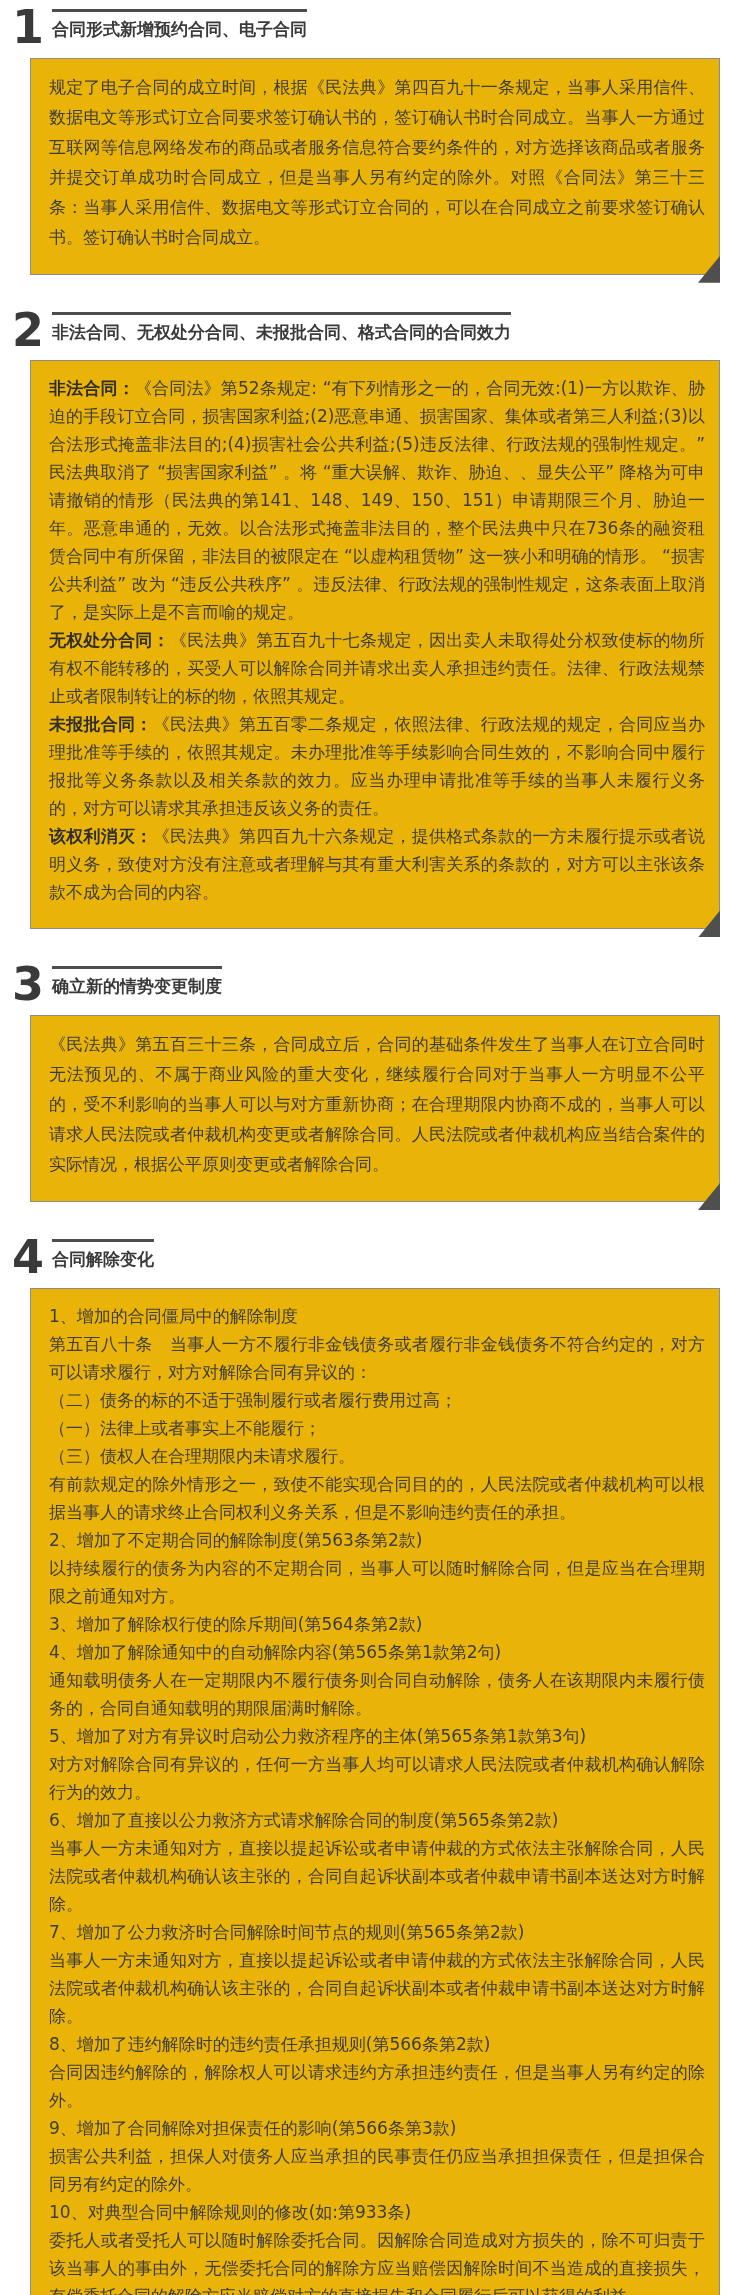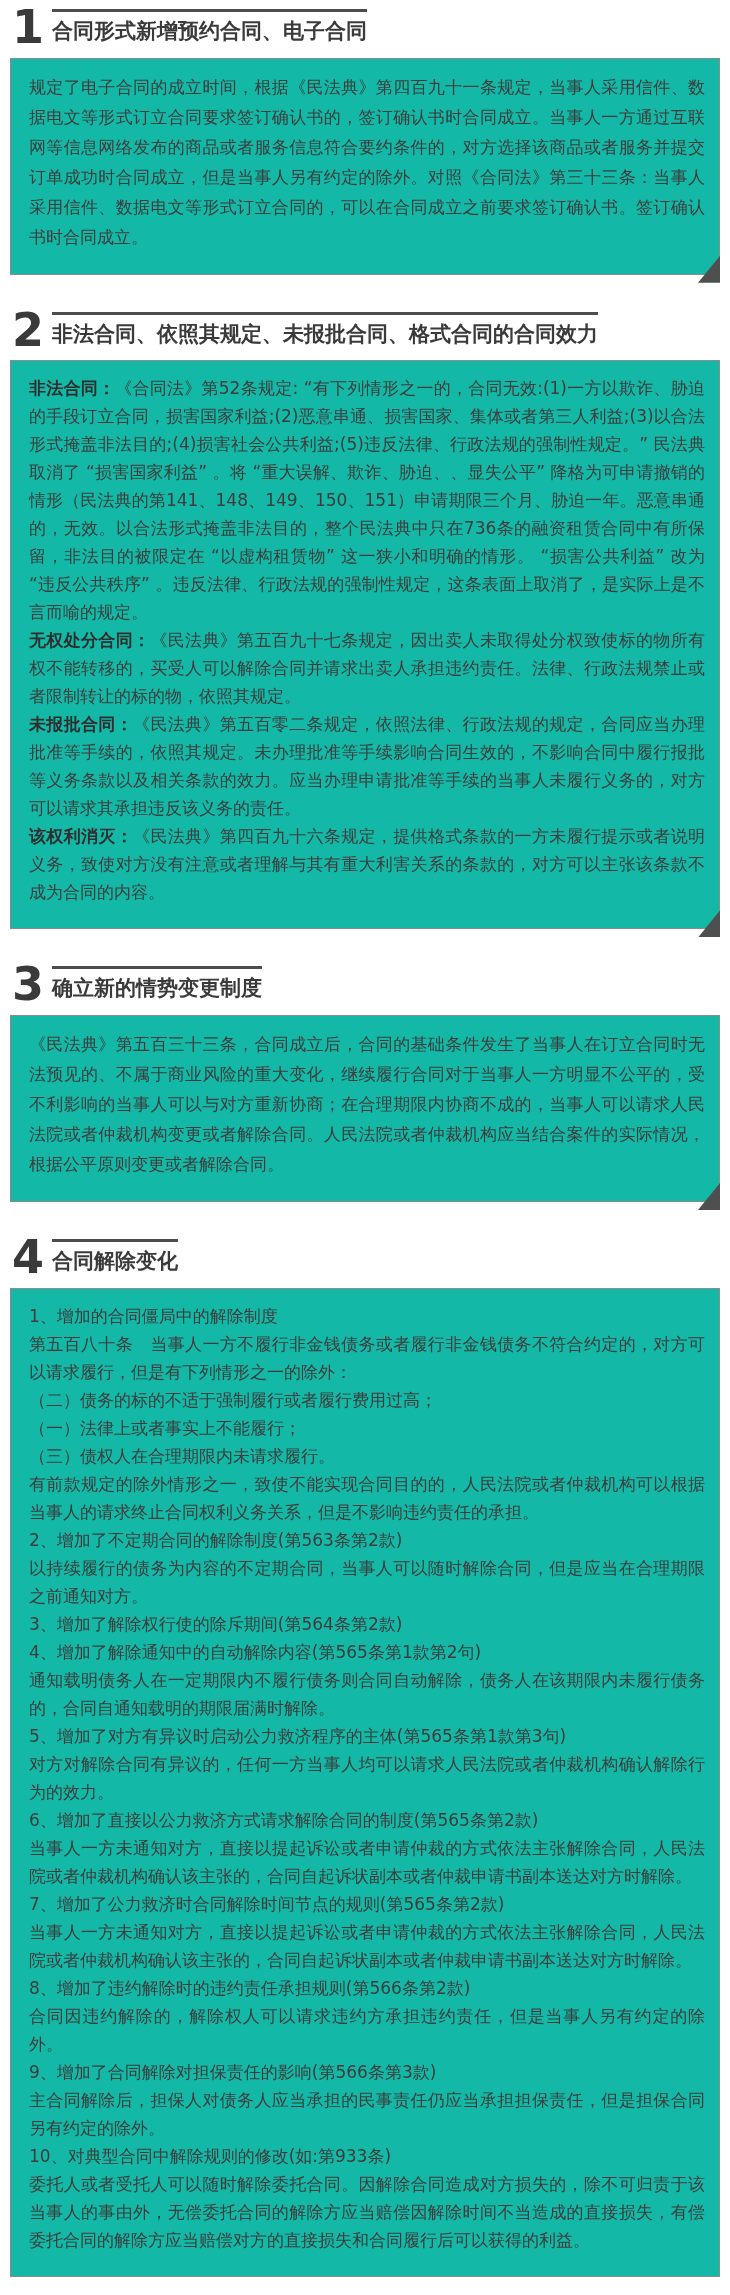--- a/index.html
+++ b/index.html
@@ -15,28 +15,29 @@
   .sec-head{display:flex;align-items:flex-start;gap:9px;margin:0 0 8px 2px;}
   .sec-num{
     font-size:46px;font-weight:bold;color:#3a3a3a;line-height:0.95;
     letter-spacing:-1px;
   }
   .sec-title{
     display:inline-block;
     margin-top:3px;
     border-top:3px solid #4c4c4c;
     padding-top:7px;
-    font-size:21px;font-weight:bold;color:#3a3a3a;
+    font-size:17px;font-weight:bold;color:#3a3a3a;
     line-height:1.2;
   }
   .box{
     position:relative;
     border:1px solid #8b8b8b;
-    background:#14b8a6;
+    background:#eab308;
     padding:13px 14px 22px 18px;
+    margin-left:20px;
   }
   .para{
     margin:0;
     font-size:17px;
     line-height:28px;
     color:#3d3d3d;
     text-align:justify;
   }
   .para b{color:#2e2e2e;}
   .box1 .para, .box3 .para{line-height:30px;}
@@ -59,21 +60,21 @@
           <span class="sec-title">合同形式新增预约合同、电子合同</span>
         </div>
         <div class="box box1">
           <p class="para">规定了电子合同的成立时间，根据《民法典》第四百九十一条规定，当事人采用信件、数据电文等形式订立合同要求签订确认书的，签订确认书时合同成立。当事人一方通过互联网等信息网络发布的商品或者服务信息符合要约条件的，对方选择该商品或者服务并提交订单成功时合同成立，但是当事人另有约定的除外。对照《合同法》第三十三条：当事人采用信件、数据电文等形式订立合同的，可以在合同成立之前要求签订确认书。签订确认书时合同成立。</p>
           <span class="fold"></span>
         </div>
       </section>
       <section class="section">
         <div class="sec-head">
           <span class="sec-num">2</span>
-          <span class="sec-title">非法合同、依照其规定、未报批合同、格式合同的合同效力</span>
+          <span class="sec-title">非法合同、无权处分合同、未报批合同、格式合同的合同效力</span>
         </div>
         <div class="box box2">
           <p class="para"><b>非法合同：</b>《合同法》第52条规定: “有下列情形之一的，合同无效:(1)一方以欺诈、胁迫的手段订立合同，损害国家利益;(2)恶意串通、损害国家、集体或者第三人利益;(3)以合法形式掩盖非法目的;(4)损害社会公共利益;(5)违反法律、行政法规的强制性规定。” 民法典取消了 “损害国家利益” 。将 “重大误解、欺诈、胁迫、、显失公平” 降格为可申请撤销的情形（民法典的第141、148、149、150、151）申请期限三个月、胁迫一年。恶意串通的，无效。以合法形式掩盖非法目的，整个民法典中只在736条的融资租赁合同中有所保留，非法目的被限定在 “以虚构租赁物” 这一狭小和明确的情形。 “损害公共利益” 改为 “违反公共秩序” 。违反法律、行政法规的强制性规定，这条表面上取消了，是实际上是不言而喻的规定。</p>
           <p class="para"><b>无权处分合同：</b>《民法典》第五百九十七条规定，因出卖人未取得处分权致使标的物所有权不能转移的，买受人可以解除合同并请求出卖人承担违约责任。法律、行政法规禁止或者限制转让的标的物，依照其规定。</p>
           <p class="para"><b>未报批合同：</b>《民法典》第五百零二条规定，依照法律、行政法规的规定，合同应当办理批准等手续的，依照其规定。未办理批准等手续影响合同生效的，不影响合同中履行报批等义务条款以及相关条款的效力。应当办理申请批准等手续的当事人未履行义务的，对方可以请求其承担违反该义务的责任。</p>
           <p class="para"><b>该权利消灭：</b>《民法典》第四百九十六条规定，提供格式条款的一方未履行提示或者说明义务，致使对方没有注意或者理解与其有重大利害关系的条款的，对方可以主张该条款不成为合同的内容。</p>
           <span class="fold"></span>
         </div>
       </section>
       <section class="section">
@@ -86,39 +87,39 @@
           <span class="fold"></span>
         </div>
       </section>
       <section class="section">
         <div class="sec-head">
           <span class="sec-num">4</span>
           <span class="sec-title">合同解除变化</span>
         </div>
         <div class="box box4">
           <p class="para">1、增加的合同僵局中的解除制度</p>
-          <p class="para">第五百八十条　当事人一方不履行非金钱债务或者履行非金钱债务不符合约定的，对方可以请求履行，但是有下列情形之一的除外：</p>
+          <p class="para">第五百八十条　当事人一方不履行非金钱债务或者履行非金钱债务不符合约定的，对方可以请求履行，对方对解除合同有异议的：</p>
           <p class="para">（二）债务的标的不适于强制履行或者履行费用过高；</p>
           <p class="para">（一）法律上或者事实上不能履行；</p>
           <p class="para">（三）债权人在合理期限内未请求履行。</p>
           <p class="para">有前款规定的除外情形之一，致使不能实现合同目的的，人民法院或者仲裁机构可以根据当事人的请求终止合同权利义务关系，但是不影响违约责任的承担。</p>
           <p class="para">2、增加了不定期合同的解除制度(第563条第2款)</p>
           <p class="para">以持续履行的债务为内容的不定期合同，当事人可以随时解除合同，但是应当在合理期限之前通知对方。</p>
           <p class="para">3、增加了解除权行使的除斥期间(第564条第2款)</p>
           <p class="para">4、增加了解除通知中的自动解除内容(第565条第1款第2句)</p>
           <p class="para">通知载明债务人在一定期限内不履行债务则合同自动解除，债务人在该期限内未履行债务的，合同自通知载明的期限届满时解除。</p>
           <p class="para">5、增加了对方有异议时启动公力救济程序的主体(第565条第1款第3句)</p>
           <p class="para">对方对解除合同有异议的，任何一方当事人均可以请求人民法院或者仲裁机构确认解除行为的效力。</p>
           <p class="para">6、增加了直接以公力救济方式请求解除合同的制度(第565条第2款)</p>
           <p class="para">当事人一方未通知对方，直接以提起诉讼或者申请仲裁的方式依法主张解除合同，人民法院或者仲裁机构确认该主张的，合同自起诉状副本或者仲裁申请书副本送达对方时解除。</p>
           <p class="para">7、增加了公力救济时合同解除时间节点的规则(第565条第2款)</p>
           <p class="para">当事人一方未通知对方，直接以提起诉讼或者申请仲裁的方式依法主张解除合同，人民法院或者仲裁机构确认该主张的，合同自起诉状副本或者仲裁申请书副本送达对方时解除。</p>
           <p class="para">8、增加了违约解除时的违约责任承担规则(第566条第2款)</p>
           <p class="para">合同因违约解除的，解除权人可以请求违约方承担违约责任，但是当事人另有约定的除外。</p>
           <p class="para">9、增加了合同解除对担保责任的影响(第566条第3款)</p>
-          <p class="para">主合同解除后，担保人对债务人应当承担的民事责任仍应当承担担保责任，但是担保合同另有约定的除外。</p>
+          <p class="para">损害公共利益，担保人对债务人应当承担的民事责任仍应当承担担保责任，但是担保合同另有约定的除外。</p>
           <p class="para">10、对典型合同中解除规则的修改(如:第933条)</p>
           <p class="para">委托人或者受托人可以随时解除委托合同。因解除合同造成对方损失的，除不可归责于该当事人的事由外，无偿委托合同的解除方应当赔偿因解除时间不当造成的直接损失，有偿委托合同的解除方应当赔偿对方的直接损失和合同履行后可以获得的利益。</p>
         </div>
       </section>
     </div>
 
 </div>
 
 </body></html>

